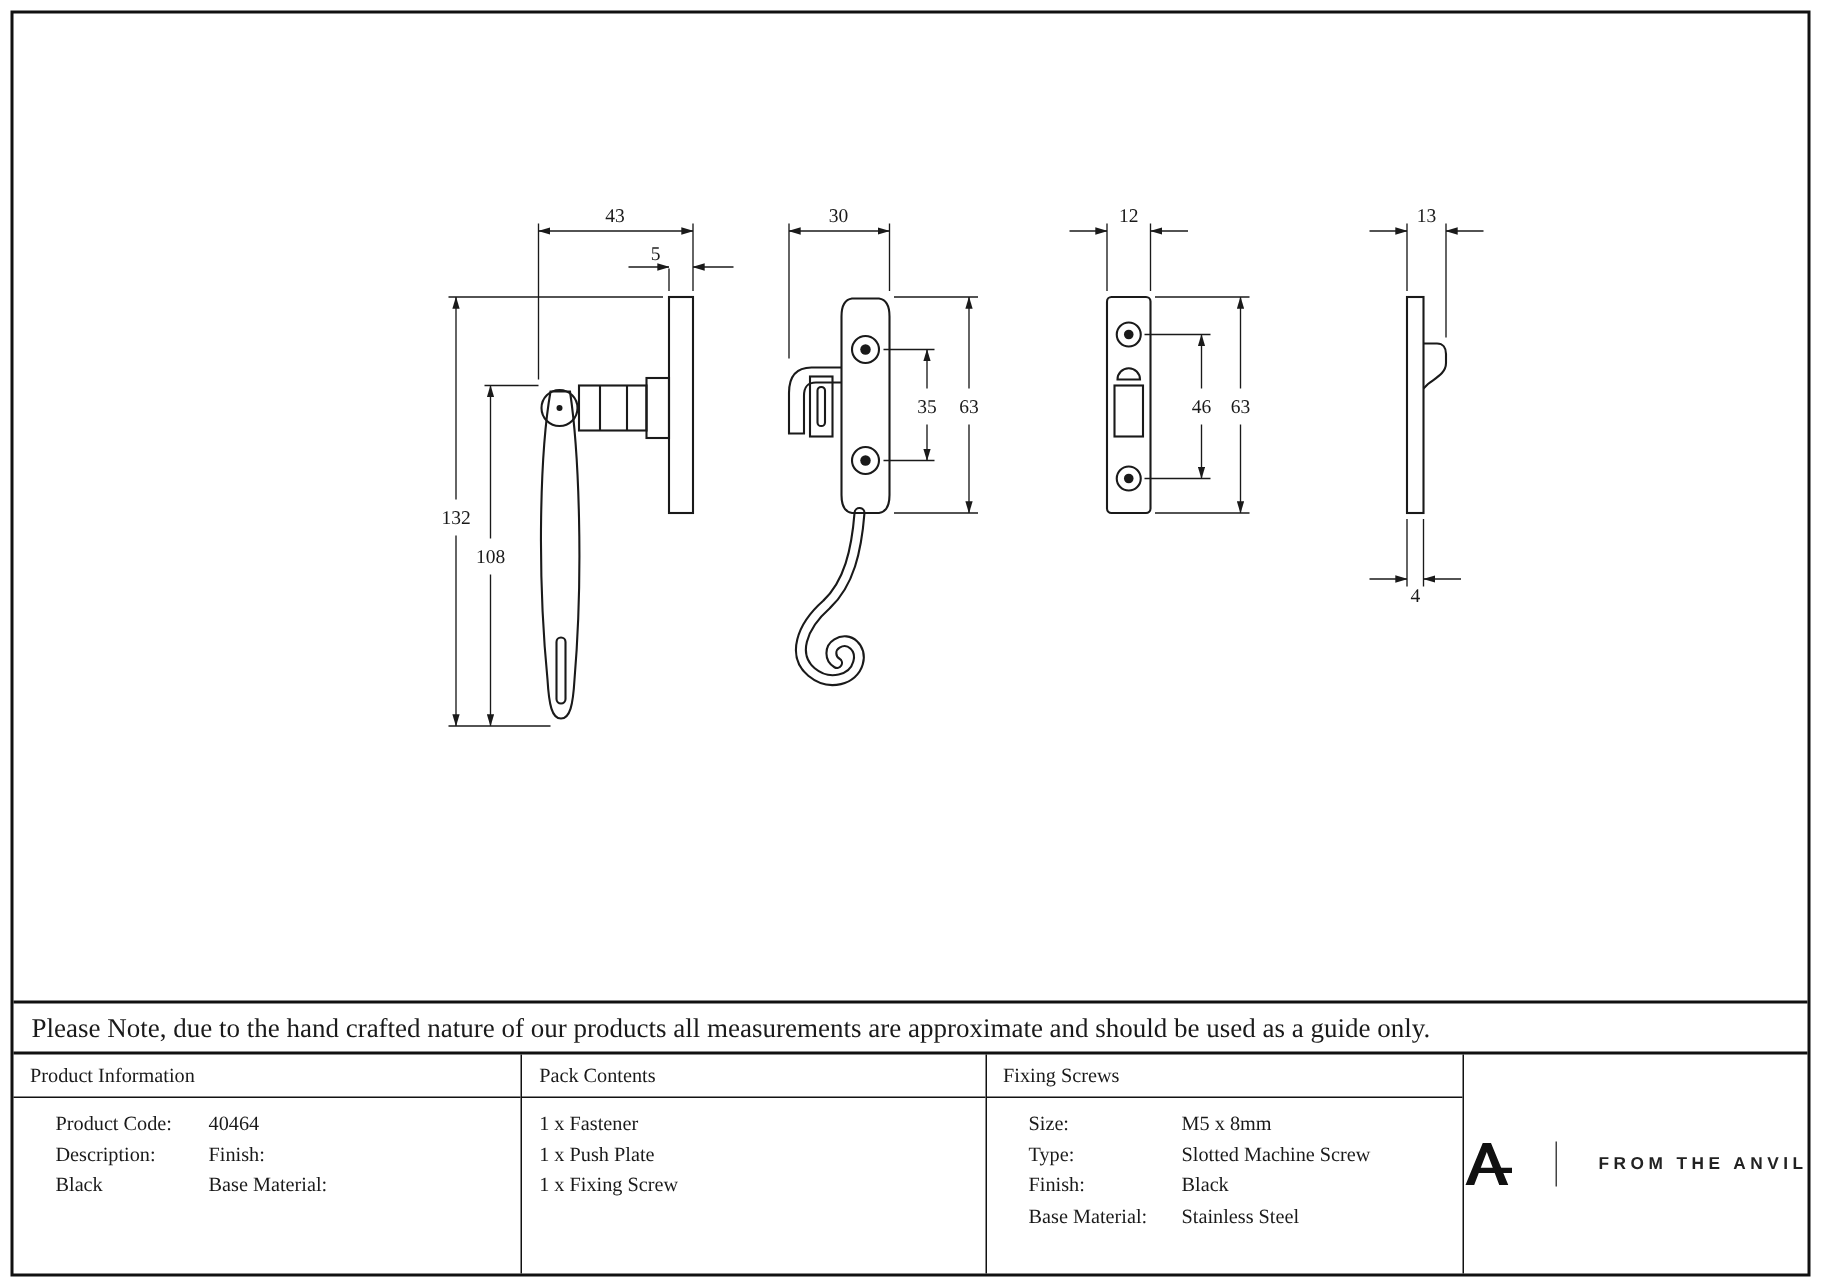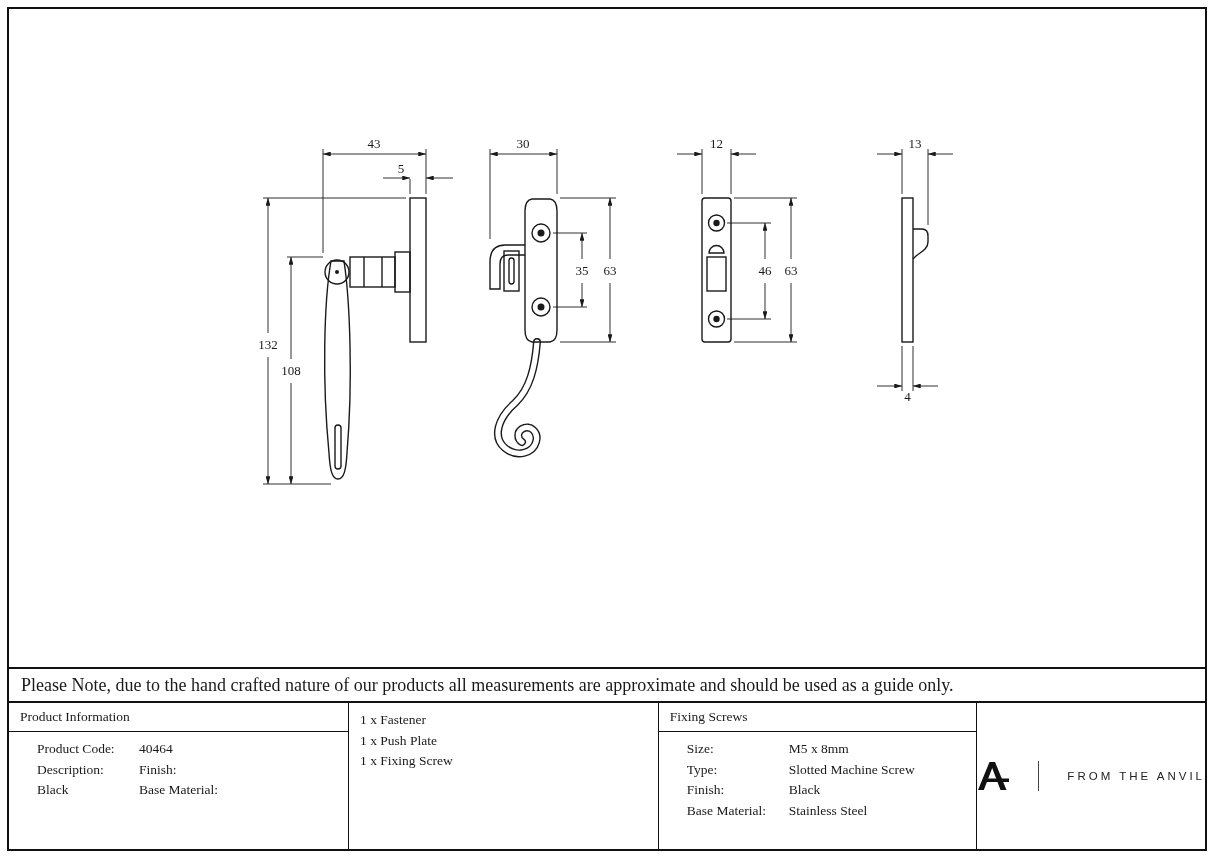--- a/index.html
+++ b/index.html
@@ -1,36 +1,36 @@
 <!DOCTYPE html>
 <html><head>
 <meta charset="utf-8">
 <style>
   html,body{margin:0;padding:0;background:#fff;}
   body{width:1214px;height:858px;position:relative;font-family:"Liberation Serif",serif;color:#1a1a1a;}
   .sheet{position:absolute;inset:7px;border:2px solid #111;display:flex;flex-direction:column;background:#fff;}
-  .drawing-area{flex:1;overflow:hidden;}
+  .drawing-area{flex:1;overflow:hidden;margin-left:36px;}
   svg text{font:13px "Liberation Serif",serif;fill:#1a1a1a;text-anchor:middle;}
   .obj rect,.obj path,.obj circle,.obj line{fill:none;stroke:#1a1a1a;stroke-width:1.4;}
   .obj .fill{fill:#1a1a1a;stroke:none;}
   .tail-outer{fill:none;stroke:#1a1a1a;stroke-width:8;stroke-linecap:round;}
   .tail-inner{fill:none;stroke:#fff;stroke-width:5.2;stroke-linecap:round;}
   .dims line{stroke:#1a1a1a;stroke-width:0.9;fill:none;}
   .note-row{height:32px;border-top:2px solid #111;display:flex;align-items:center;padding:0 12px;font-size:18px;}
   .spec-table{height:146px;border-top:2px solid #111;display:flex;font-size:13.5px;}
   .col{box-sizing:border-box;}
   .col-product{width:347px;}
   .col-pack{width:317px;border-left:1.5px solid #111;}
   .col-fixing{width:326px;border-left:1.5px solid #111;}
   .col-brand{flex:1;border-left:1.5px solid #111;display:flex;align-items:center;justify-content:center;}
   .col-header{height:28px;border-bottom:1.5px solid #111;display:flex;align-items:center;padding:0 11px;text-align:right;}
   .col-body{padding:7px 11px 0 11px;line-height:20.5px;}
   .kv{display:grid;grid-template-columns:102px 1fr;padding-left:28px;}
   .kv .v{max-width:215px;}
-  .brand-lockup{display:flex;align-items:center;gap:28px;}
+  .brand-lockup{display:flex;align-items:center;gap:28px;font-weight:bold;}
   .brand-divider{width:1px;height:30px;background:#444;display:inline-block;}
   .brand-text{font-family:"Liberation Sans",sans-serif;font-size:11.5px;letter-spacing:3px;color:#222;white-space:nowrap;}
 </style>
 </head>
 <body>
 
 <div class="sheet">
 
   <div class="drawing-area">
     <svg width="1198" height="662" viewBox="8 8 1198 662">
@@ -160,20 +160,21 @@
         <span class="k">Product Code:</span>
         <span class="v">40464</span>
         <span class="k">Description:</span>
         <span class="k">Finish:</span>
         <span class="v">Black</span>
         <span class="k">Base Material:</span>
       </div>
     </section>
 
     <section class="col col-pack">
+      <div class="col-header">Pack Contents</div>
       <div class="col-body">
         <div class="pack-item">1 x Fastener</div>
         <div class="pack-item">1 x Push Plate</div>
         <div class="pack-item">1 x Fixing Screw</div>
       </div>
     </section>
 
     <section class="col col-fixing">
       <div class="col-header">Fixing Screws</div>
       <div class="col-body kv">

